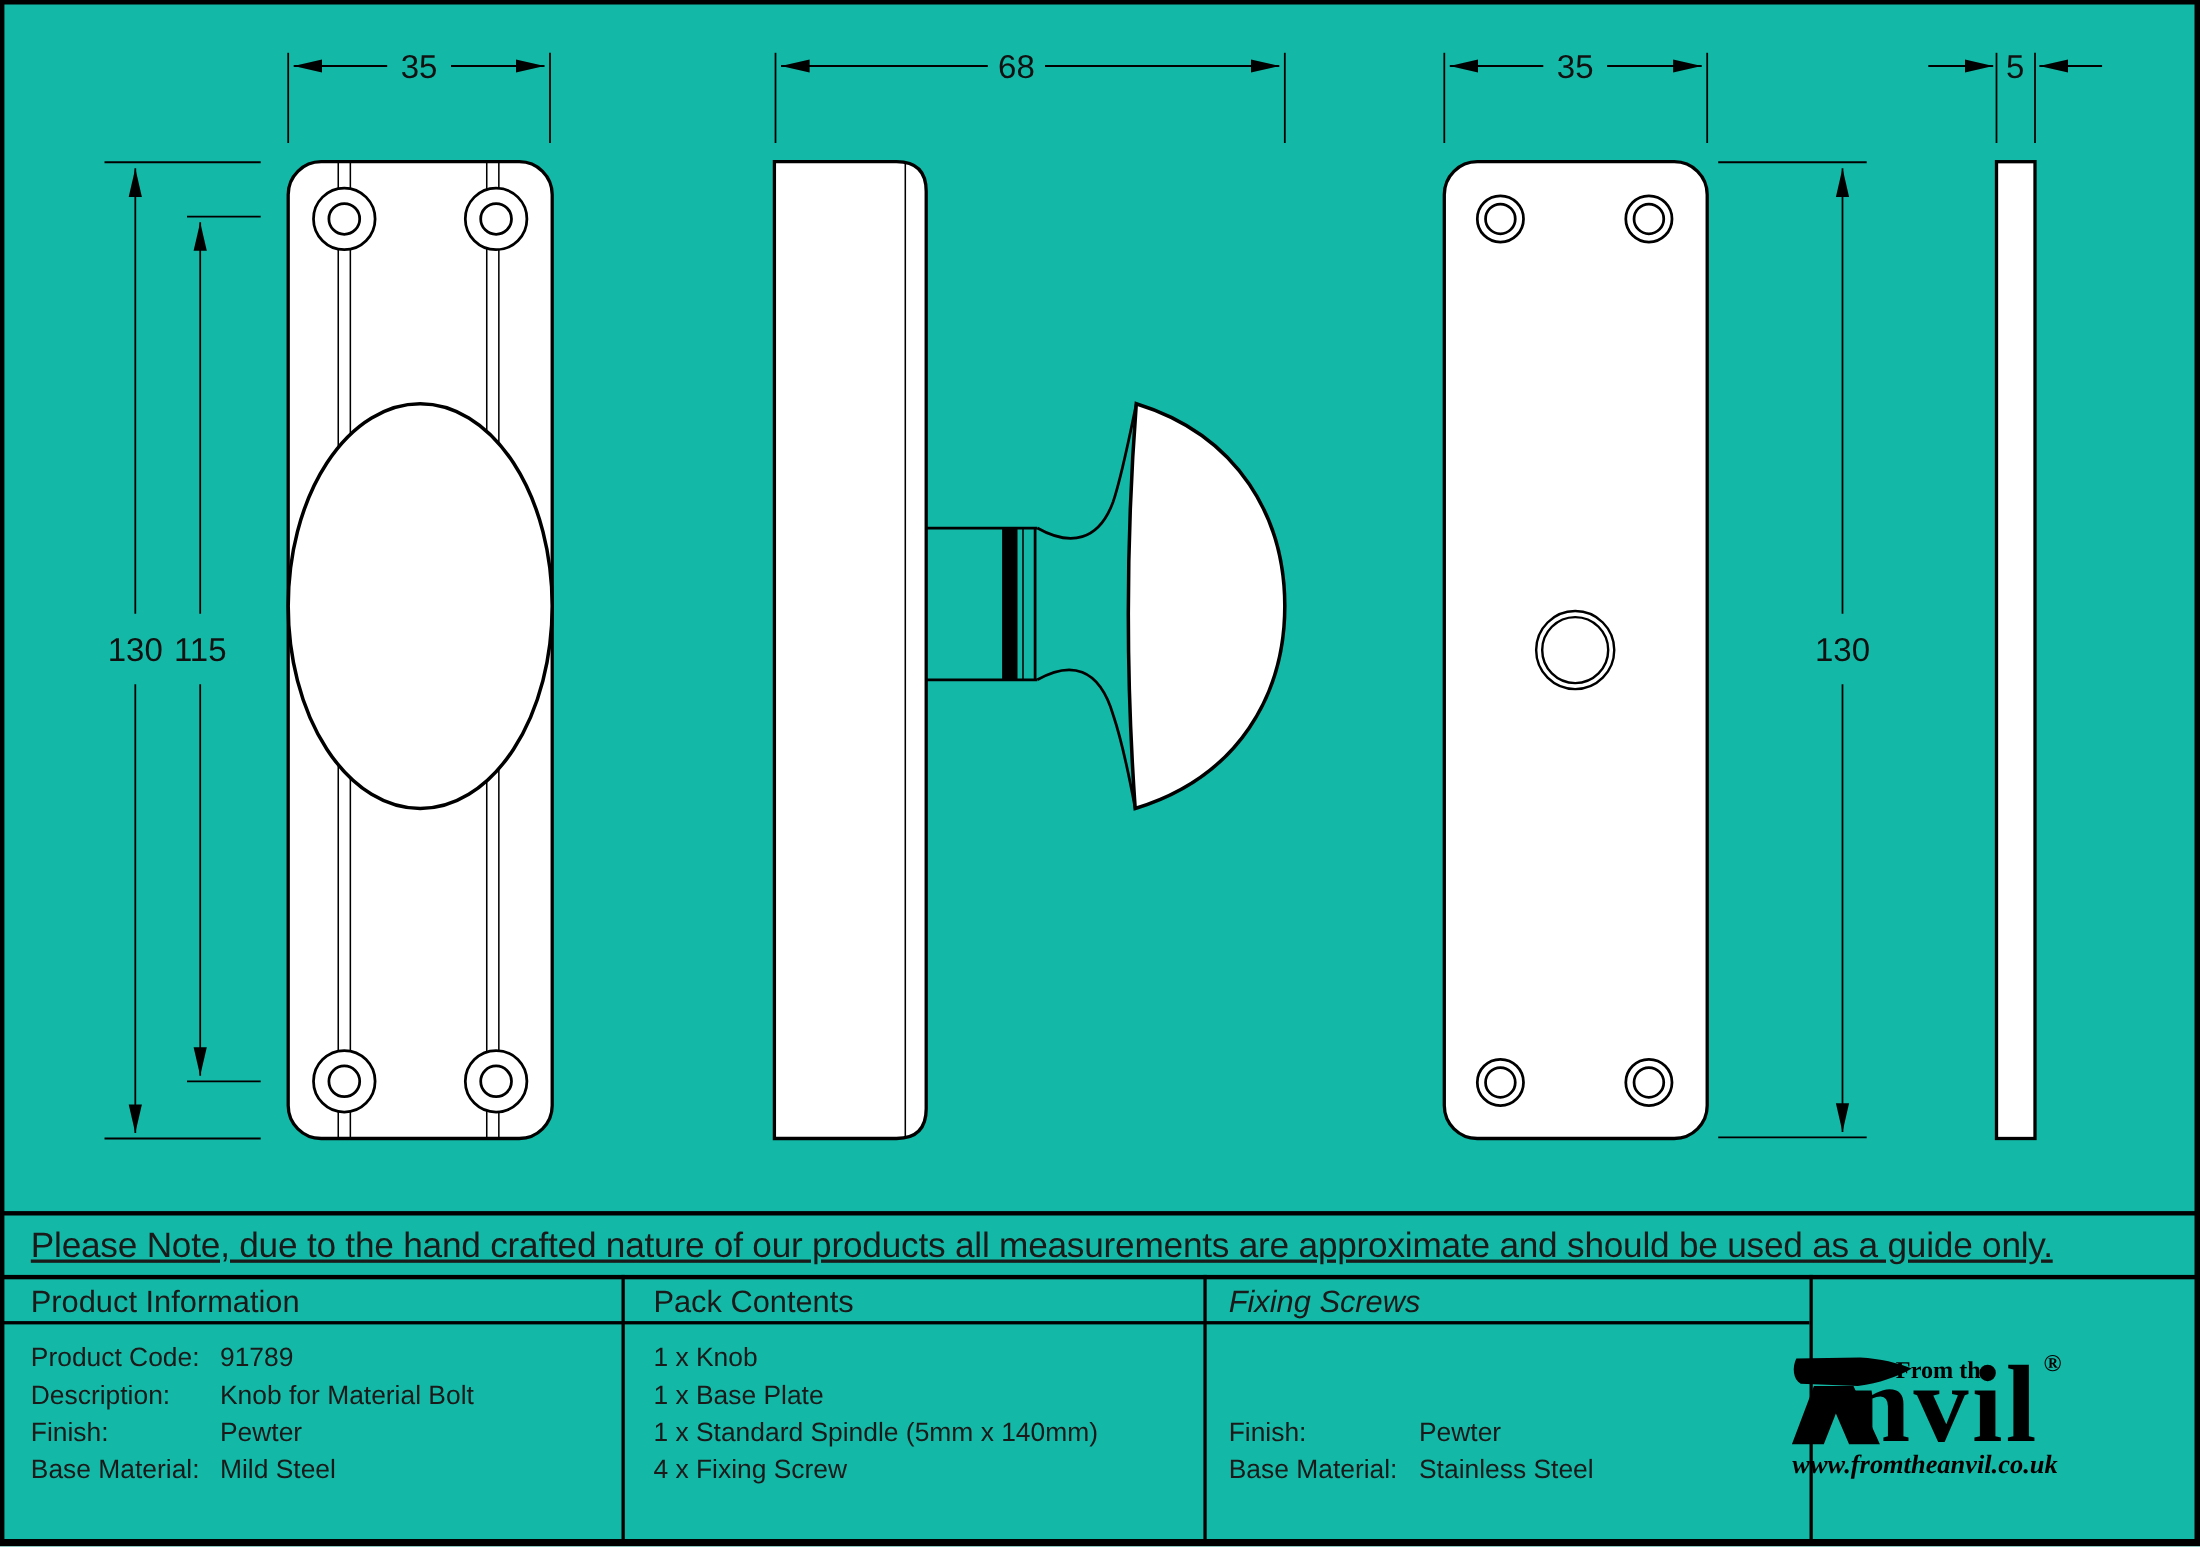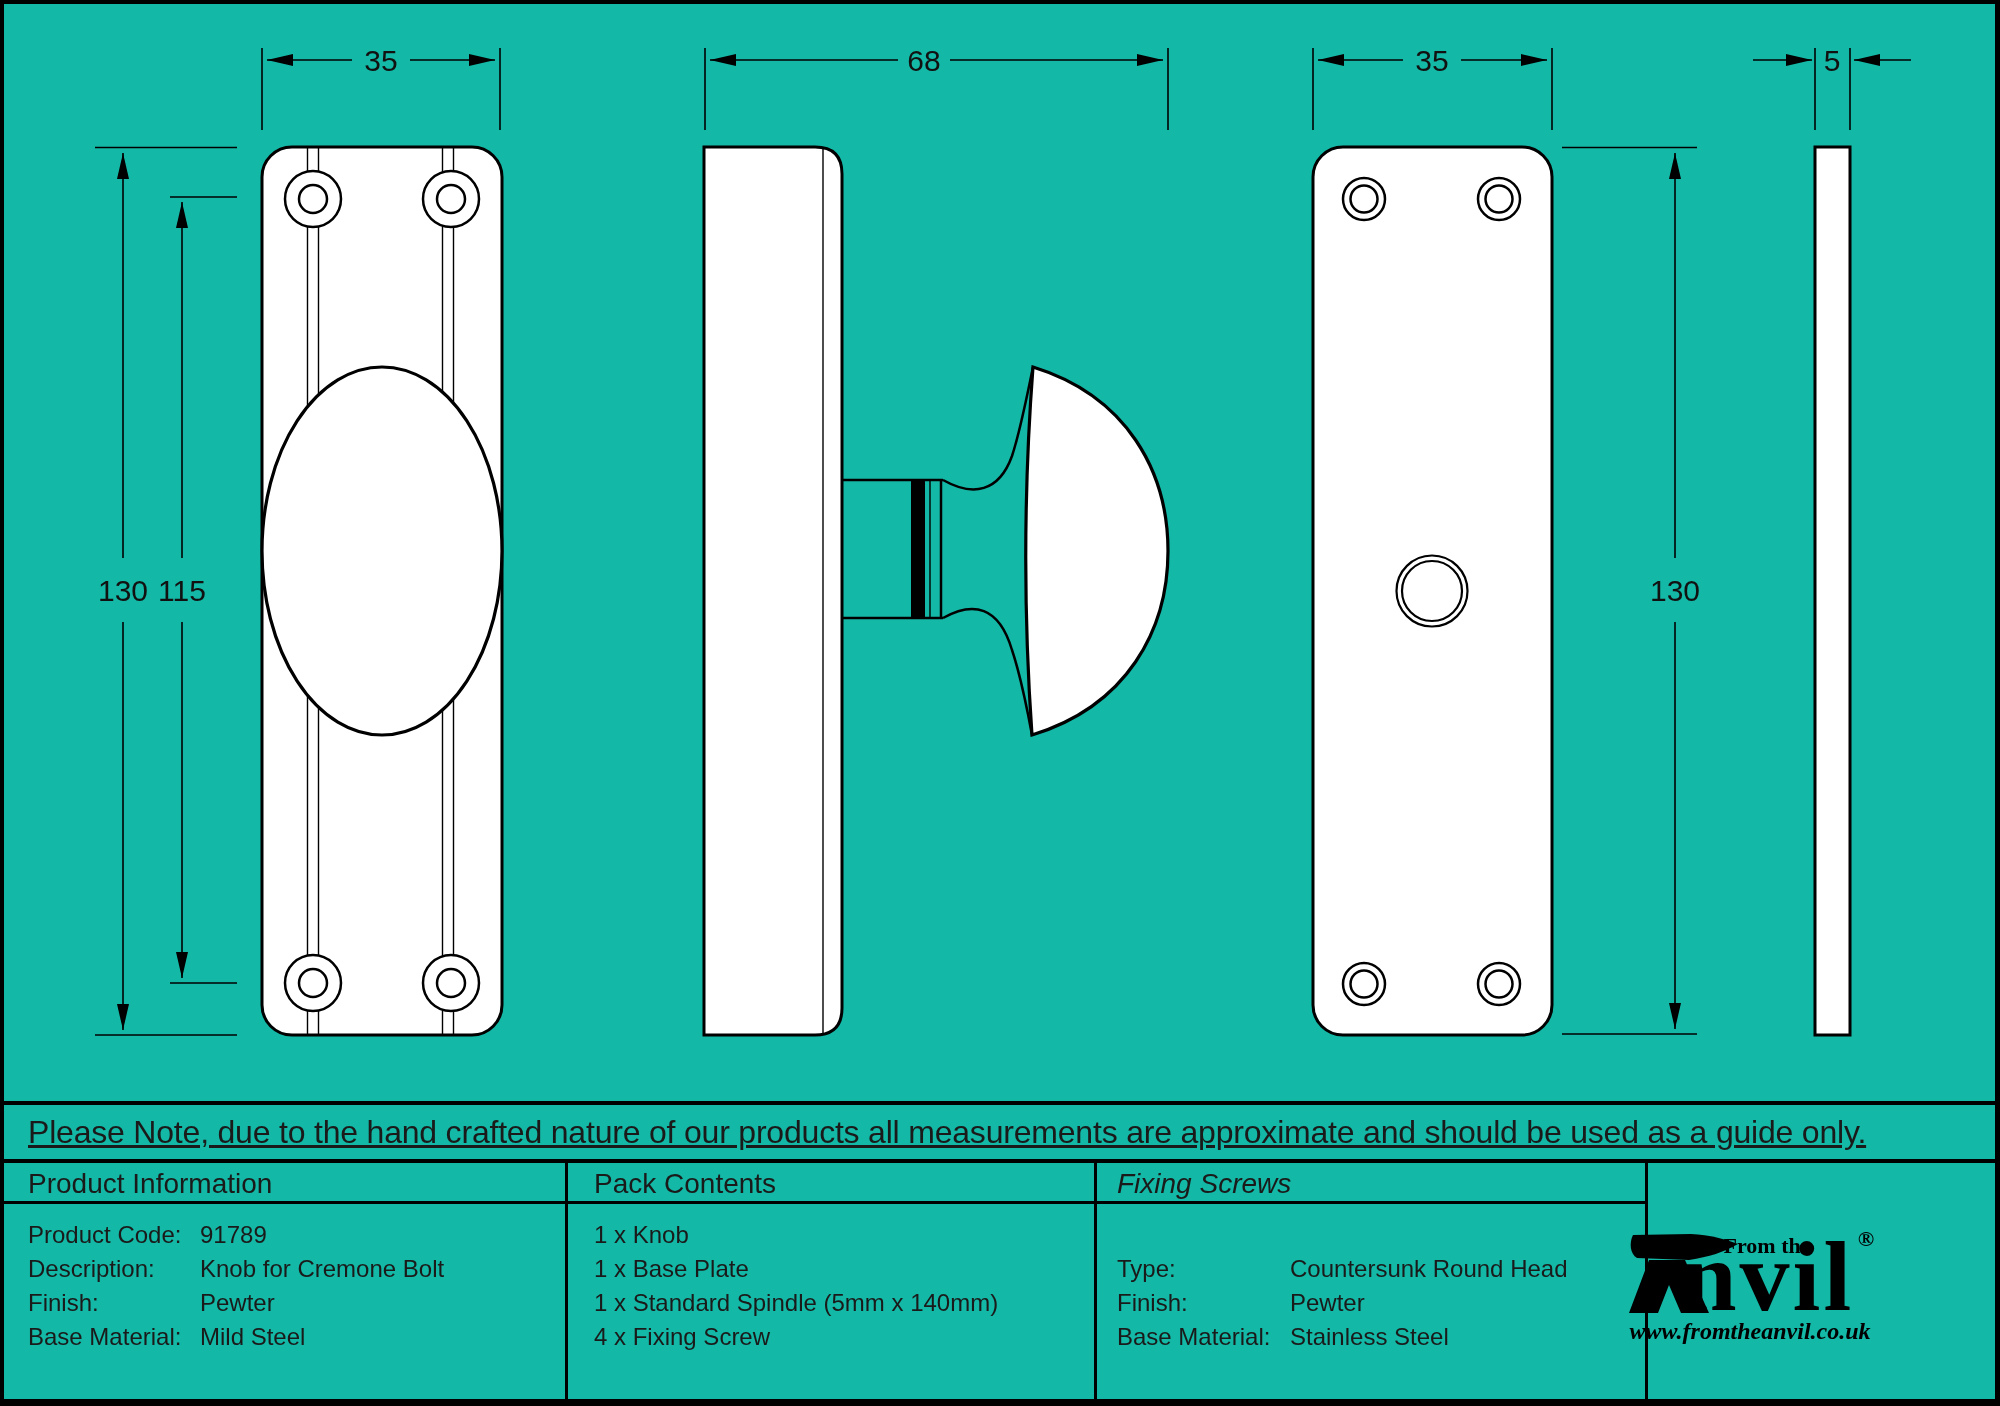--- a/index.html
+++ b/index.html
@@ -170,40 +170,36 @@
   <div class="col-hdr" style="left:28px;">Product Information</div>
   <div class="col-hdr" style="left:594px;">Pack Contents</div>
   <div class="col-hdr" style="left:1117px;font-style:italic;">Fixing Screws</div>
 
   <div class="row" style="left:28px;top:1220px;width:530px;">
     <span class="lbl">Product Code:</span>
     <span class="val" style="left:172px;">91789</span>
   </div>
   <div class="row" style="left:28px;top:1254px;width:530px;">
     <span class="lbl">Description:</span>
-    <span class="val" style="left:172px;">Knob for Cremone Bolt</span>
+    <span class="val" style="left:172px;">Knob for Material Bolt</span>
   </div>
   <div class="row" style="left:28px;top:1288px;width:530px;">
     <span class="lbl">Finish:</span>
     <span class="val" style="left:172px;">Pewter</span>
   </div>
   <div class="row" style="left:28px;top:1322px;width:530px;">
     <span class="lbl">Base Material:</span>
     <span class="val" style="left:172px;">Mild Steel</span>
   </div>
 
   <div class="row" style="left:594px;top:1220px;width:490px;">1 x Knob</div>
   <div class="row" style="left:594px;top:1254px;width:490px;">1 x Base Plate</div>
   <div class="row" style="left:594px;top:1288px;width:490px;">1 x Standard Spindle (5mm x 140mm)</div>
   <div class="row" style="left:594px;top:1322px;width:490px;">4 x Fixing Screw</div>
 
-  <div class="row" style="left:1117px;top:1254px;width:528px;">
-    <span class="lbl">Type:</span>
-    <span class="val" style="left:173px;">Countersunk Round Head</span>
-  </div>
   <div class="row" style="left:1117px;top:1288px;width:528px;">
     <span class="lbl">Finish:</span>
     <span class="val" style="left:173px;">Pewter</span>
   </div>
   <div class="row" style="left:1117px;top:1322px;width:528px;">
     <span class="lbl">Base Material:</span>
     <span class="val" style="left:173px;">Stainless Steel</span>
   </div>
 
   <div class="logo-box">

